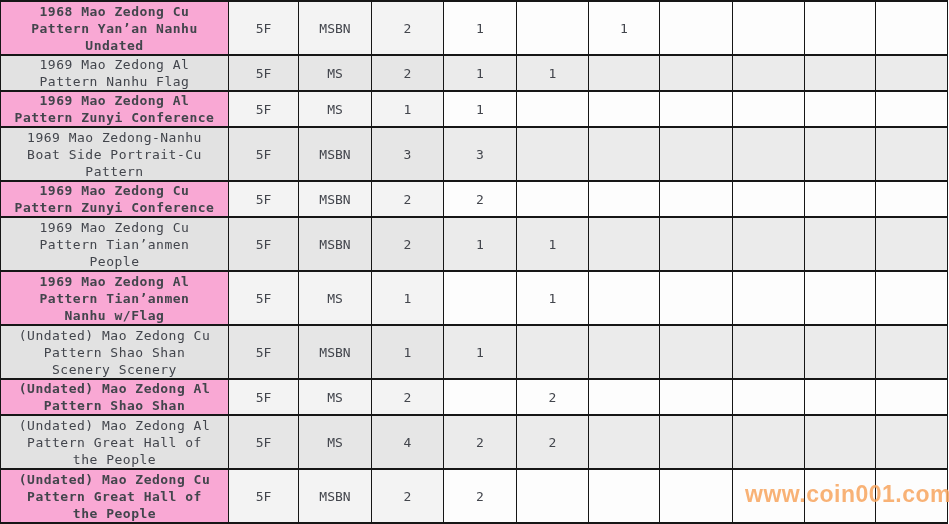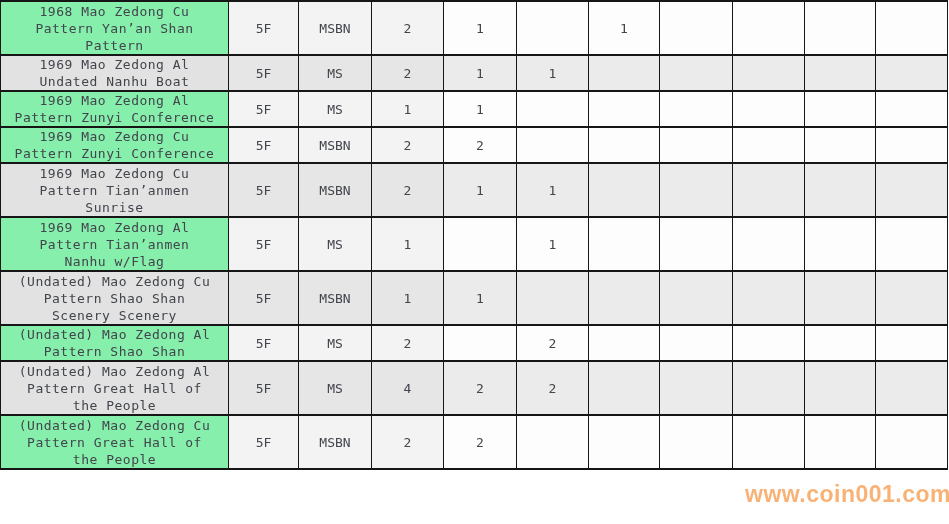--- a/index.html
+++ b/index.html
@@ -28,21 +28,21 @@
     font-size: 13px;
     color: #42454c;
     overflow: hidden;
   }
   tr.h3 { height: 54px; }
   tr.h2 { height: 36px; }
 
   
   tr.row-light td            { background: #fdfdfd; }
   tr.row-light td.c-mid      { background: #f3f3f3; }
-  tr.row-light td.c-desc     { background: #86efac; }
+  tr.row-light td.c-desc     { background: #f9a8d4; font-weight: bold; }
   tr.row-dark  td            { background: #ebebeb; }
   tr.row-dark  td.c-mid      { background: #e6e6e6; }
   tr.row-dark  td.c-desc     { background: #e2e2e2; }
 
   td.c-desc {
     color: #6f7a8b;
     letter-spacing: 0.5px;
   }
   .desc-line {
     line-height: 17px;
@@ -76,38 +76,38 @@
       <col style="width: 71px;">
       <col style="width: 73px;">
       <col style="width: 72px;">
       <col style="width: 71px;">
       <col style="width: 72px;">
     </colgroup>
   <tbody id="table-body">
       <tr class="h3 row-light">
         <td class="c-desc">
           <div class="desc-line">1968 Mao Zedong Cu</div>
-          <div class="desc-line">Pattern Yan’an Shan</div>
-          <div class="desc-line">Pattern</div>
+          <div class="desc-line">Pattern Yan’an Nanhu</div>
+          <div class="desc-line">Undated</div>
         </td>
         <td class="c-mid">5F</td>
         <td class="c-mid">MSBN</td>
         <td class="c-mid">2</td>
         <td>1</td>
         <td></td>
         <td>1</td>
         <td></td>
         <td></td>
         <td></td>
         <td></td>
       </tr>
       <tr class="h2 row-dark">
         <td class="c-desc">
           <div class="desc-line">1969 Mao Zedong Al</div>
-          <div class="desc-line">Undated Nanhu Boat</div>
+          <div class="desc-line">Pattern Nanhu Flag</div>
         </td>
         <td class="c-mid">5F</td>
         <td class="c-mid">MS</td>
         <td class="c-mid">2</td>
         <td>1</td>
         <td>1</td>
         <td></td>
         <td></td>
         <td></td>
         <td></td>
@@ -122,41 +122,58 @@
         <td class="c-mid">MS</td>
         <td class="c-mid">1</td>
         <td>1</td>
         <td></td>
         <td></td>
         <td></td>
         <td></td>
         <td></td>
         <td></td>
       </tr>
+      <tr class="h3 row-dark">
+        <td class="c-desc">
+          <div class="desc-line">1969 Mao Zedong-Nanhu</div>
+          <div class="desc-line">Boat Side Portrait-Cu</div>
+          <div class="desc-line">Pattern</div>
+        </td>
+        <td class="c-mid">5F</td>
+        <td class="c-mid">MSBN</td>
+        <td class="c-mid">3</td>
+        <td>3</td>
+        <td></td>
+        <td></td>
+        <td></td>
+        <td></td>
+        <td></td>
+        <td></td>
+      </tr>
       <tr class="h2 row-light">
         <td class="c-desc">
           <div class="desc-line">1969 Mao Zedong Cu</div>
           <div class="desc-line">Pattern Zunyi Conference</div>
         </td>
         <td class="c-mid">5F</td>
         <td class="c-mid">MSBN</td>
         <td class="c-mid">2</td>
         <td>2</td>
         <td></td>
         <td></td>
         <td></td>
         <td></td>
         <td></td>
         <td></td>
       </tr>
       <tr class="h3 row-dark">
         <td class="c-desc">
           <div class="desc-line">1969 Mao Zedong Cu</div>
           <div class="desc-line">Pattern Tian’anmen</div>
-          <div class="desc-line">Sunrise</div>
+          <div class="desc-line">People</div>
         </td>
         <td class="c-mid">5F</td>
         <td class="c-mid">MSBN</td>
         <td class="c-mid">2</td>
         <td>1</td>
         <td>1</td>
         <td></td>
         <td></td>
         <td></td>
         <td></td>

